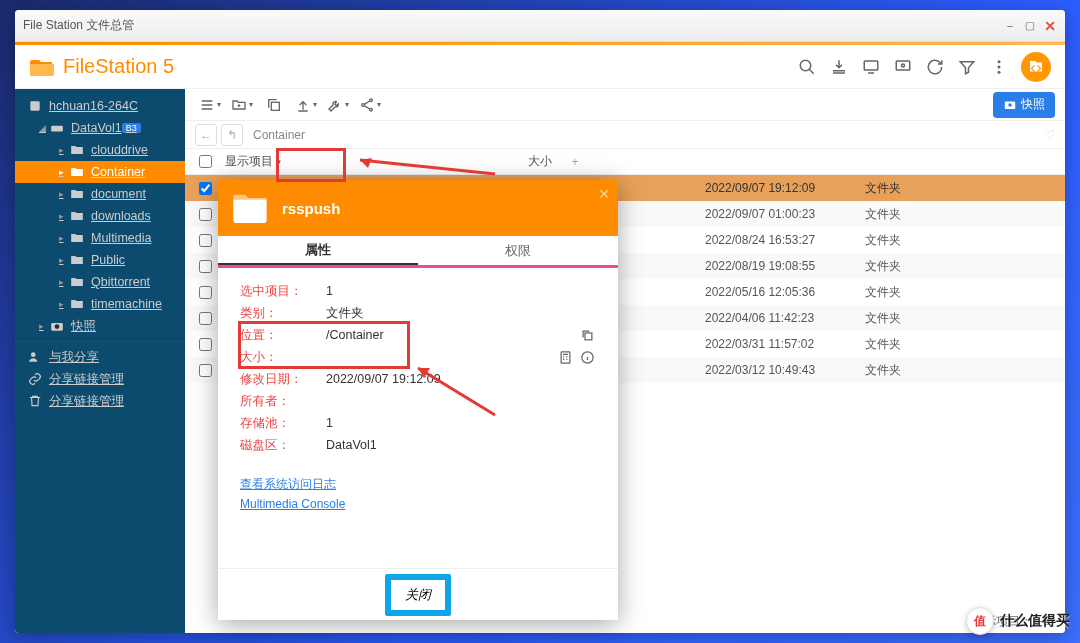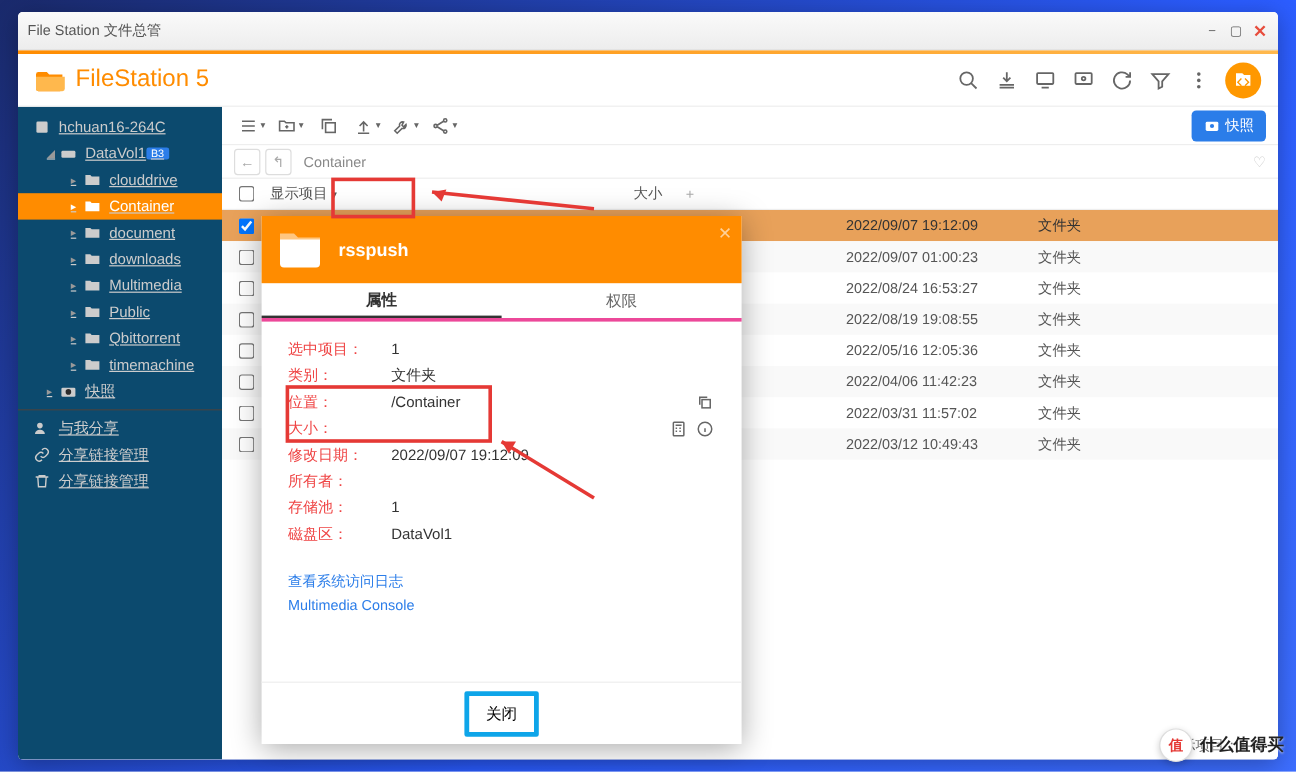--- a/index.html
+++ b/index.html
@@ -67,23 +67,23 @@
 .props-head .pclose { position:absolute; right:8px; top:6px; color:#fff; opacity:.6; font-size:14px; cursor:pointer; }
 .props-tabs { height:32px; display:flex; border-bottom:3px solid #ec4899; }
 .ptab { flex:1; display:flex; align-items:center; justify-content:center; font-size:13px; color:#666; cursor:pointer; }
 .ptab.active { border-bottom:2px solid #333; font-weight:bold; color:#333; }
 .props-body { flex:1; padding:12px 22px; font-size:12.5px; color:#555; overflow:auto; }
 .prow { display:flex; align-items:center; min-height:22px; padding:2px 0; }
 .prow .plabel { width:86px; color:#ef4444; }
 .prow .pval { flex:1; color:#333; }
 .prow .picon { width:18px; height:18px; margin-left:4px; display:flex; align-items:center; justify-content:center; color:#666; cursor:pointer; }
 .prow .picon svg { width:15px; height:15px; }
-.plink { color:#2b7de9; font-size:12px; cursor:pointer; display:block; margin-top:4px; }
+.plink { color:#2b7de9; text-decoration:underline; font-size:12px; cursor:pointer; display:block; margin-top:4px; }
 .props-foot { height:52px; display:flex; align-items:center; justify-content:center; border-top:1px solid #eee; }
-.props-foot button { padding:6px 14px; background:#fff; border:4px solid #0ea5e9; font-size:13px; border-radius:2px; cursor:pointer; }
+.props-foot button { padding:6px 14px; background:#fff; border:6px solid #0ea5e9; font-size:13px; border-radius:2px; cursor:pointer;font-style:italic; }
 
 .annot { position:absolute; border:3px solid #e53935; pointer-events:none; }
 .arrow-svg { position:absolute; pointer-events:none; }
 
 .wm { position:absolute; right:10px; bottom:8px; display:flex; align-items:center; gap:6px; }
 .wm .circ { width:28px; height:28px; border-radius:50%; background:#fff; border:1px solid #ddd; display:flex; align-items:center; justify-content:center; font-size:12px; color:#e53935; font-weight:bold; box-shadow:0 2px 6px rgba(0,0,0,.2); }
 .wm .wtext { font-size:14px; color:#222; font-weight:bold; text-shadow:0 1px 2px rgba(255,255,255,.8); }
 </style>
 </head>
 <body>

